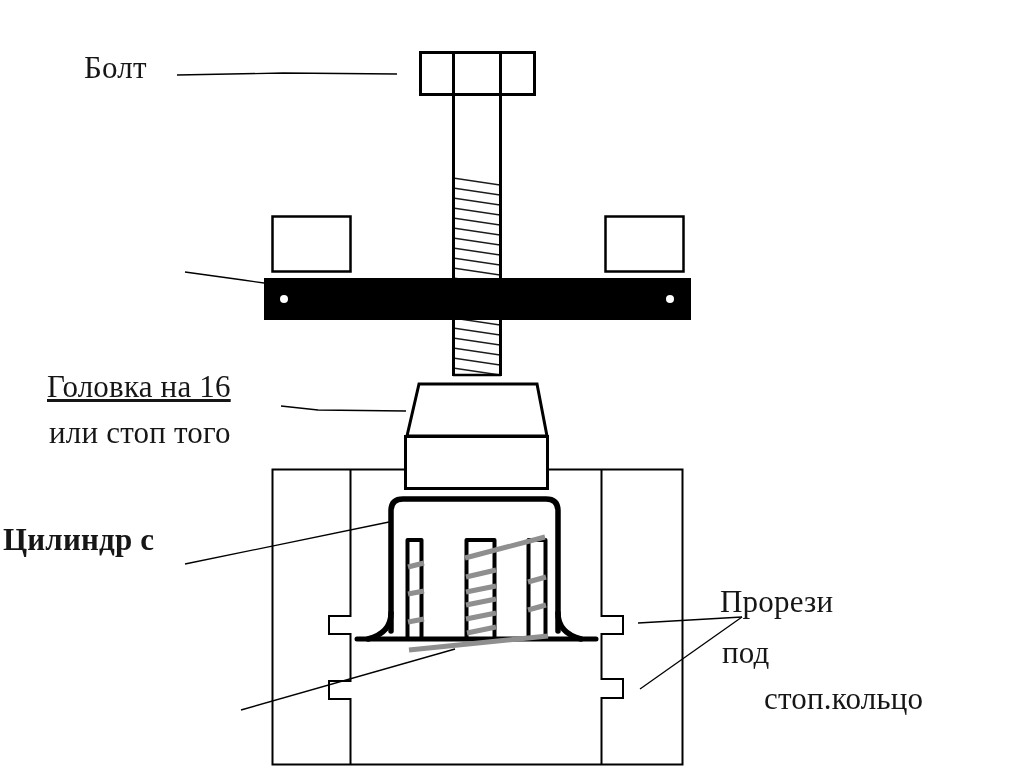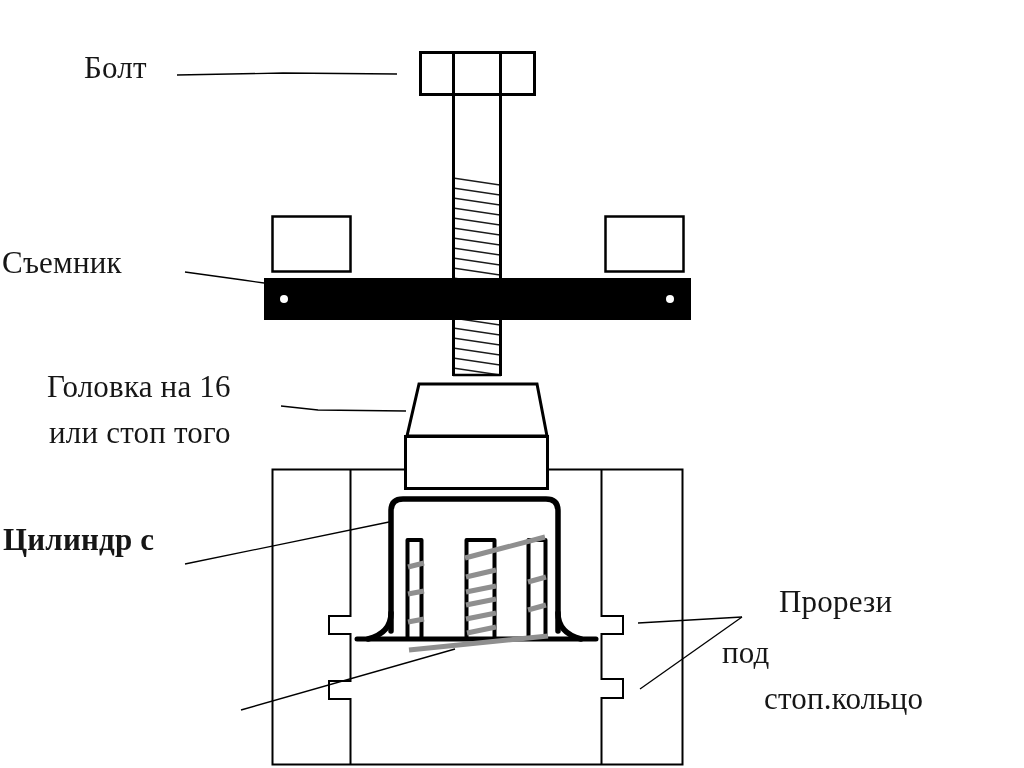--- a/index.html
+++ b/index.html
@@ -16,26 +16,26 @@
     position:absolute;
     font-size:31px;
     line-height:36px;
     color:#161616;
     white-space:nowrap;
     letter-spacing:0.2px;
   }
   
   .lbl-bolt        {left:84px;  top:37px;}
   .lbl-puller      {left:2px;   top:232px;}
-  .lbl-head-1      {left:47px;  top:356px;}
+  .lbl-head-1      {left:47px;  top:356px;text-decoration:underline;}
   .lbl-head-2      {left:49px;  top:402px;}
   .lbl-cyl-1       {left:3px;   top:509px;font-weight:bold;}
   .lbl-cyl-2       {left:2px;   top:556px;}
   .lbl-spring      {left:74px;  top:667px;}
-  .lbl-slots-1     {left:779px; top:571px;text-align:center;}
+  .lbl-slots-1     {left:720px; top:571px;text-align:center;}
   .lbl-slots-2     {left:722px; top:622px;}
   .lbl-slots-3     {left:764px; top:668px;}
 </style>
 </head>
 <body>
 
 <div class="stage">
 
   <svg width="1024" height="768" viewBox="0 0 1024 768">
     <defs>
@@ -105,21 +105,20 @@
       <path d="M185,259 L243,267 L264,270"></path>
       <path d="M281,393 L318,397 L406,398"></path>
       <path d="M185,551 L389,509"></path>
       <path d="M241,697 L455,636"></path>
       <path d="M742,604 L638,610"></path>
       <path d="M742,604 L640,676"></path>
     </g>
   </svg>
 
   <div class="lbl lbl-bolt">Болт</div>
-  <div class="lbl lbl-puller">Съемник</div>
   <div class="lbl lbl-head-1">Головка на 16</div>
   <div class="lbl lbl-head-2">или стоп того</div>
   <div class="lbl lbl-cyl-1">Цилиндр с</div>
   <div class="lbl lbl-slots-1">Прорези</div>
   <div class="lbl lbl-slots-2">под</div>
   <div class="lbl lbl-slots-3">стоп.кольцо</div>
 
 </div>
 
 </body></html>

